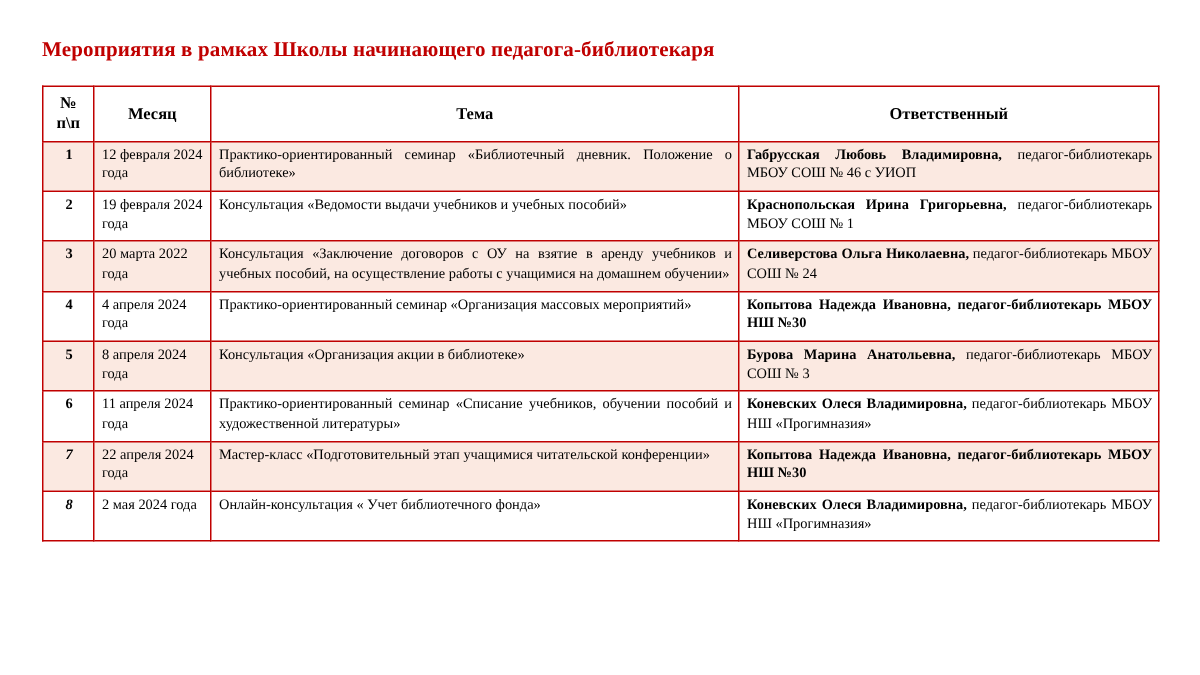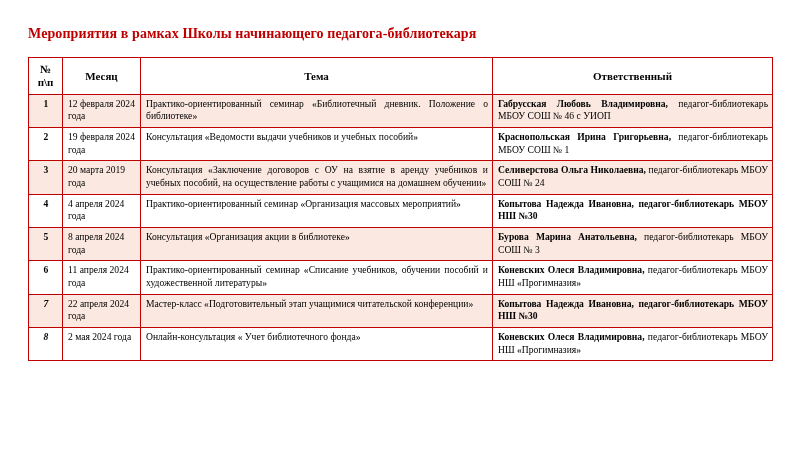--- a/index.html
+++ b/index.html
@@ -121,21 +121,21 @@
 
       <tr class="plain">
         <td class="num">2</td>
         <td class="month">19 февраля 2024 года</td>
         <td class="theme">Консультация «Ведомости выдачи учебников и учебных пособий»</td>
         <td class="resp"><span class="resp-name">Краснопольская Ирина Григорьевна,</span><span> педагог-библиотекарь МБОУ СОШ № 1</span></td>
       </tr>
 
       <tr class="tint">
         <td class="num">3</td>
-        <td class="month">20 марта 2019 года</td>
+        <td class="month">20 марта 2022 года</td>
         <td class="theme">Консультация «Заключение договоров с ОУ на взятие в аренду учебников и учебных пособий, на осуществление работы с учащимися на домашнем обучении»</td>
         <td class="resp"><span class="resp-name">Селиверстова Ольга Николаевна,</span><span> педагог-библиотекарь МБОУ СОШ № 24</span></td>
       </tr>
 
       <tr class="plain">
         <td class="num">4</td>
         <td class="month">4 апреля 2024 года</td>
         <td class="theme">Практико-ориентированный семинар «Организация массовых мероприятий»</td>
         <td class="resp"><span class="resp-name">Копытова Надежда Ивановна, педагог-библиотекарь МБОУ НШ №30</span><span></span></td>
       </tr>

